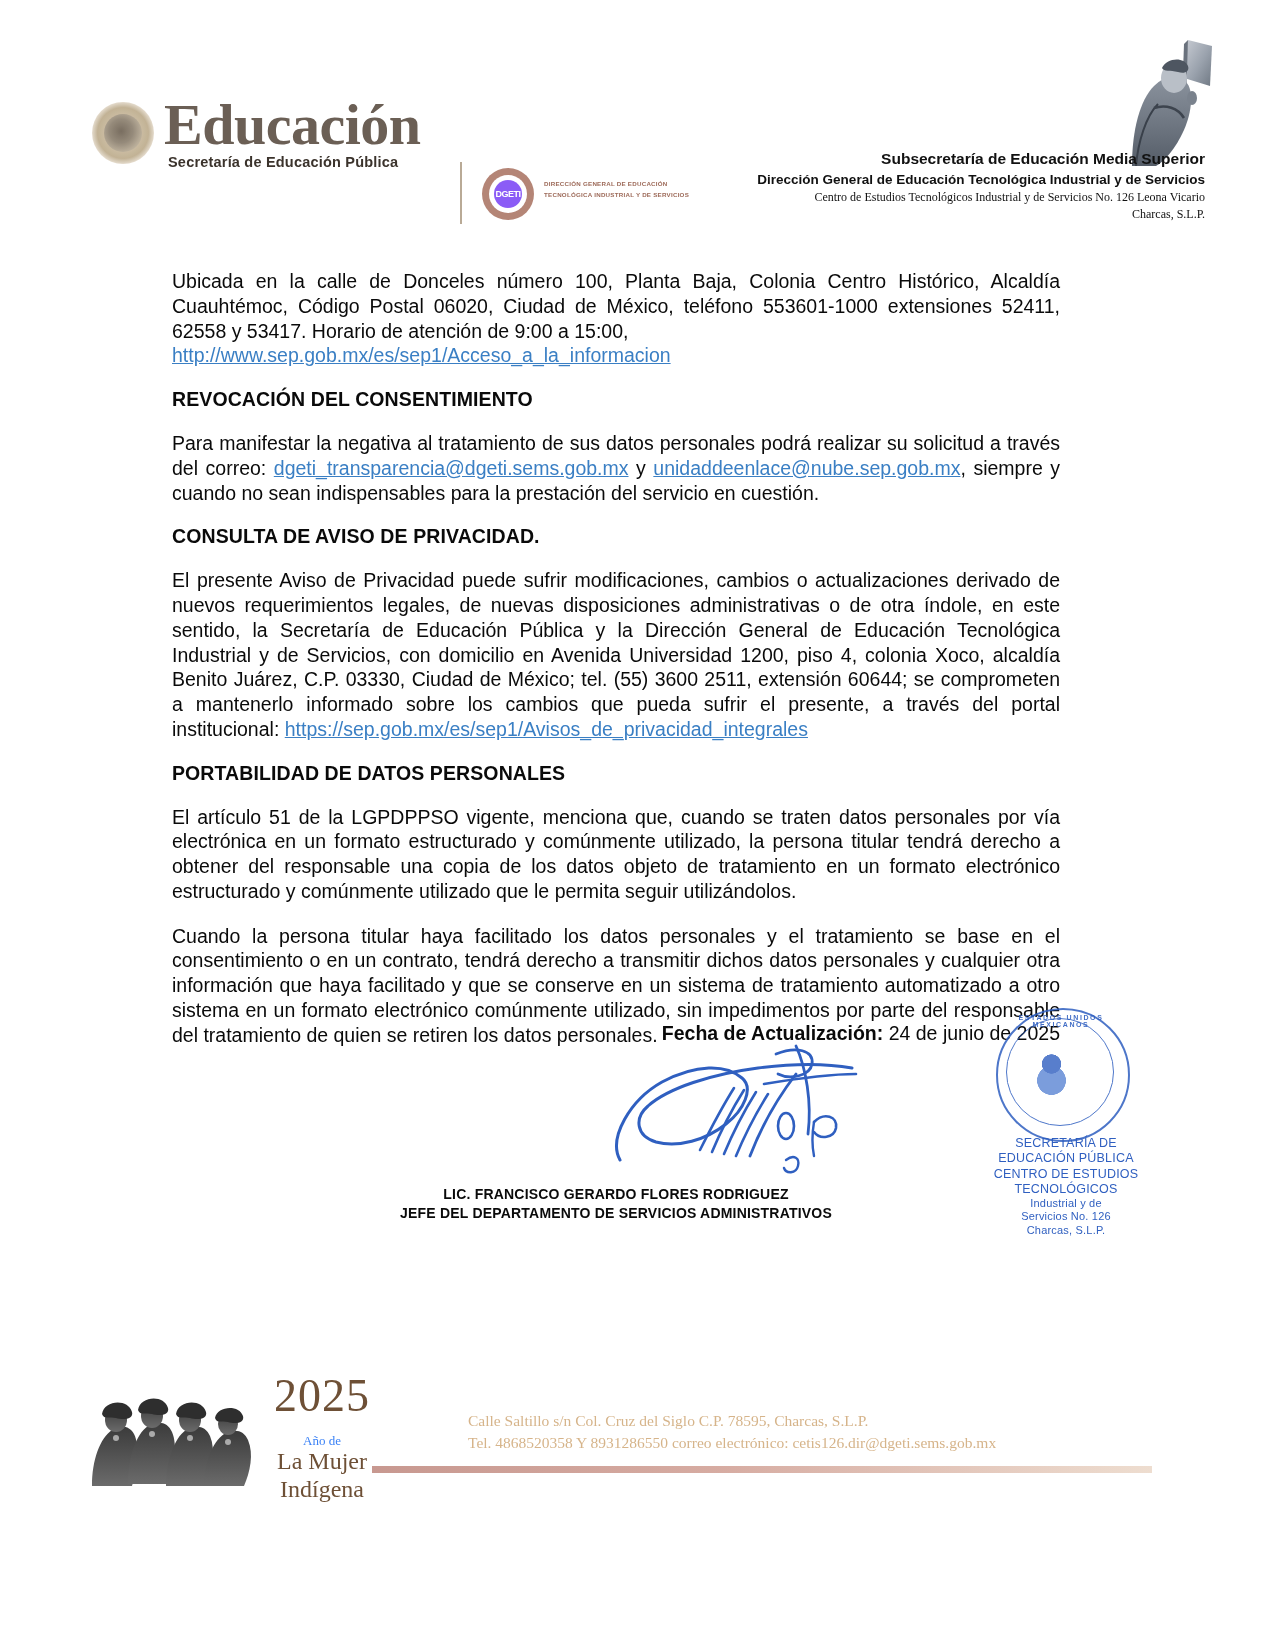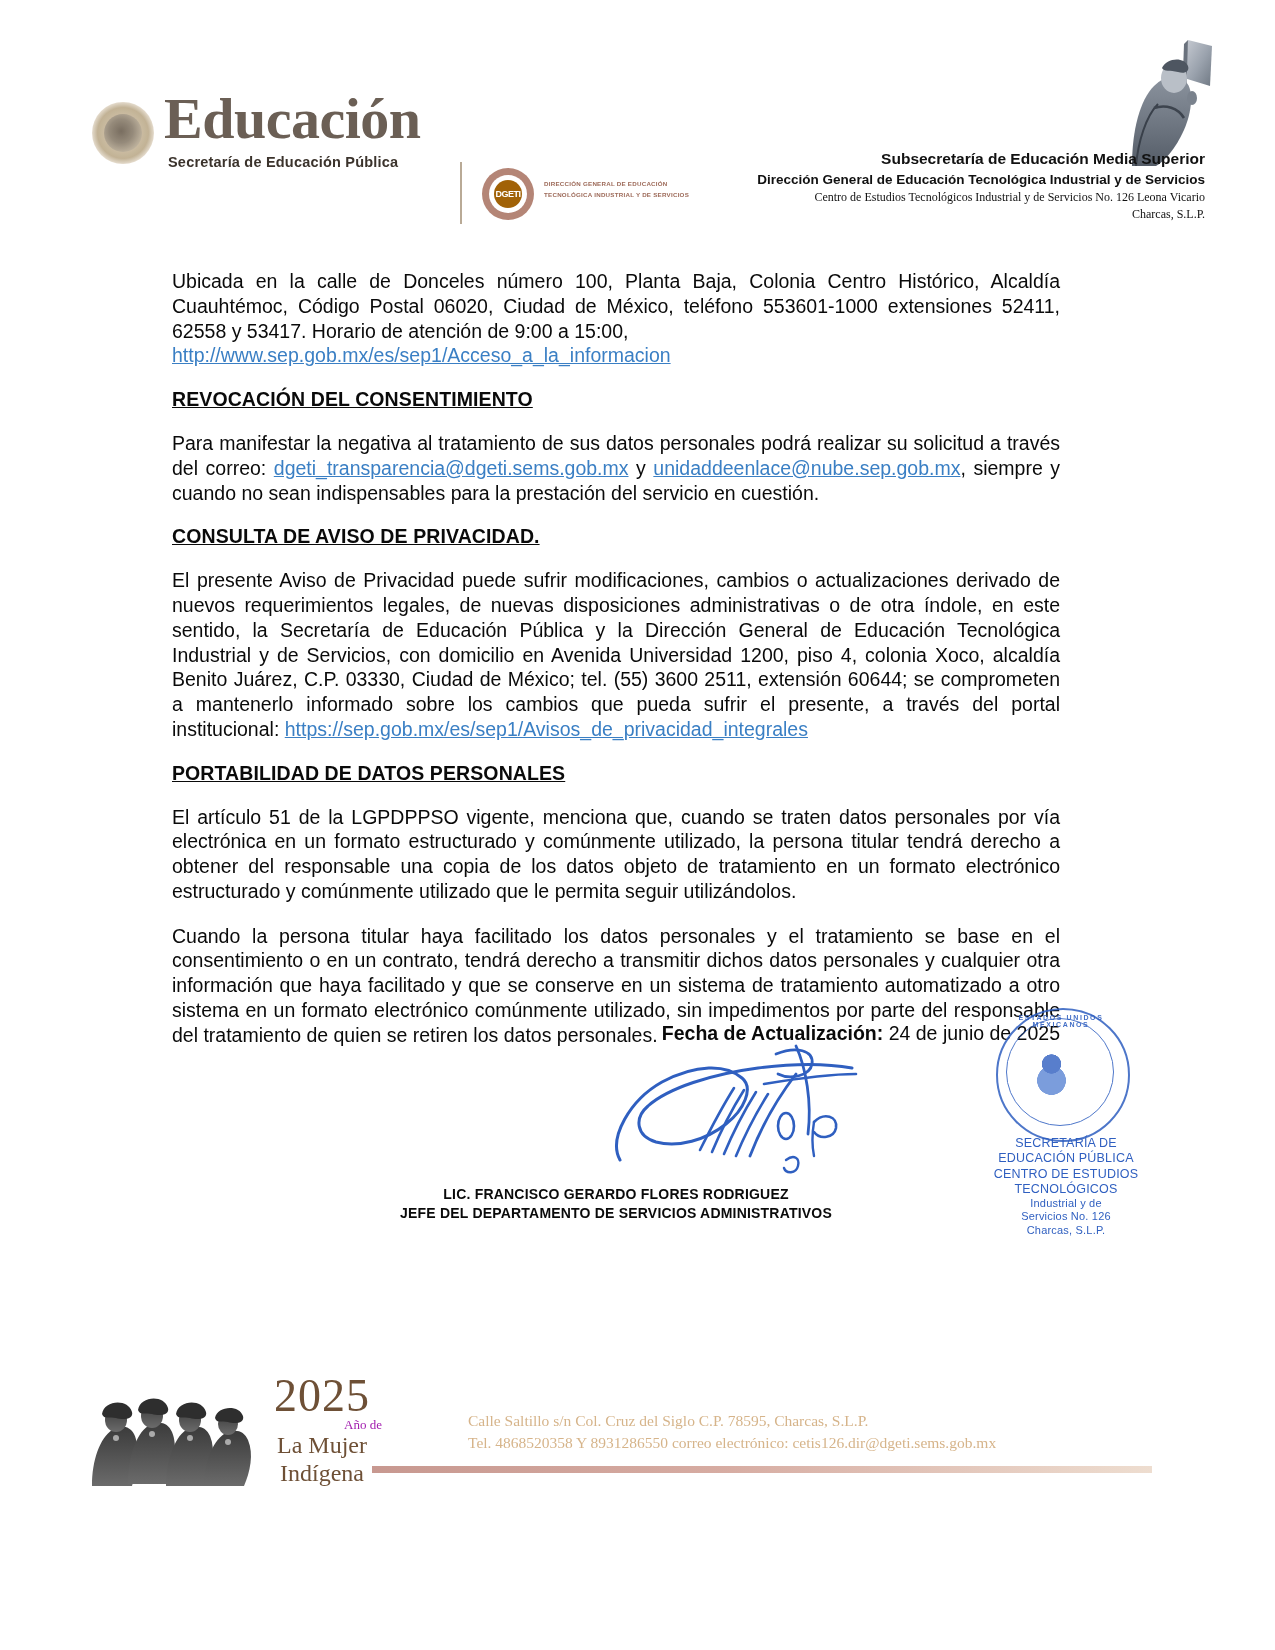--- a/index.html
+++ b/index.html
@@ -49,21 +49,21 @@
     content: "";
     position: absolute;
     left: 12px; top: 12px;
     width: 38px; height: 38px;
     border-radius: 50%;
     background: radial-gradient(circle at 45% 45%, #6e6253 0%, #8d8170 40%, #b5a892 70%, #cec2ab 100%);
   }
   .educacion-word {
     position: absolute;
     left: 72px;
-    top: 2px;
+    top: 8px;
     font-family: "Liberation Serif", serif;
     font-size: 58px;
     font-weight: bold;
     letter-spacing: -0.5px;
     color: #6b5f55;
     line-height: 1;
   }
   .sep-sub {
     position: absolute;
     left: 76px;
@@ -103,21 +103,21 @@
     left:7px; top:7px;
     width:38px; height:38px;
     border-radius:50%;
     background:#ffffff;
   }
   .gear-inner {
     position:absolute;
     left:12px; top:12px;
     width:28px; height:28px;
     border-radius:50%;
-    background:#a16207;
+    background:#8b5cf6;
     color:#fff;
     font-family:"Liberation Sans", sans-serif;
     font-size:9px;
     font-weight:bold;
     text-align:center;
     line-height:28px;
     letter-spacing:-.5px;
   }
   .dgeti-text {
     position: absolute;
@@ -177,21 +177,20 @@
     line-height: 1.27;
     text-align: justify;
     color: #0a0a0a;
   }
   h2.heading {
     margin: 0 0 20px 0;
     font-size: 19.5px;
     font-weight: bold;
     color: #0a0a0a;
     letter-spacing: .1px;
-    text-decoration: underline;
   }
   a.link {
     color: #3a7fc4;
     text-decoration: underline;
   }
 
   
   .date-line {
     position: absolute;
     left: 172px;
@@ -309,24 +308,23 @@
     font-family: "Liberation Serif", serif;
     font-size: 46px;
     font-weight: normal;
     line-height: .95;
     color: #6e5036;
     letter-spacing: 1px;
   }
   .year-sub1 {
     font-family: "Liberation Serif", serif;
     font-size: 13px;
-    color: #a21caf;
+    color: #3b82f6;
     line-height: 1.1;
-    margin-top: 0;
-    text-align: right;
+    margin-top: 16px;
   }
   .year-sub2 {
     font-family: "Liberation Serif", serif;
     font-size: 24px;
     color: #6e5036;
     line-height: 1.15;
   }
   .year-sub3 {
     font-family: "Liberation Serif", serif;
     font-size: 24px;

